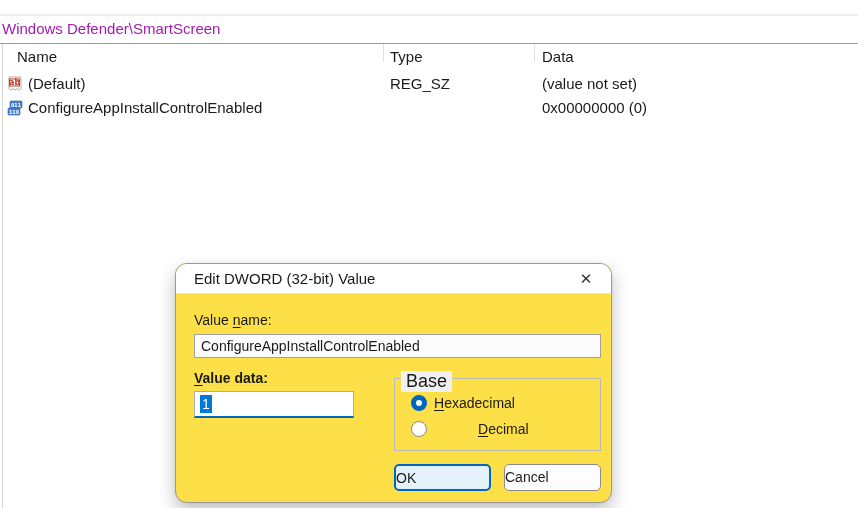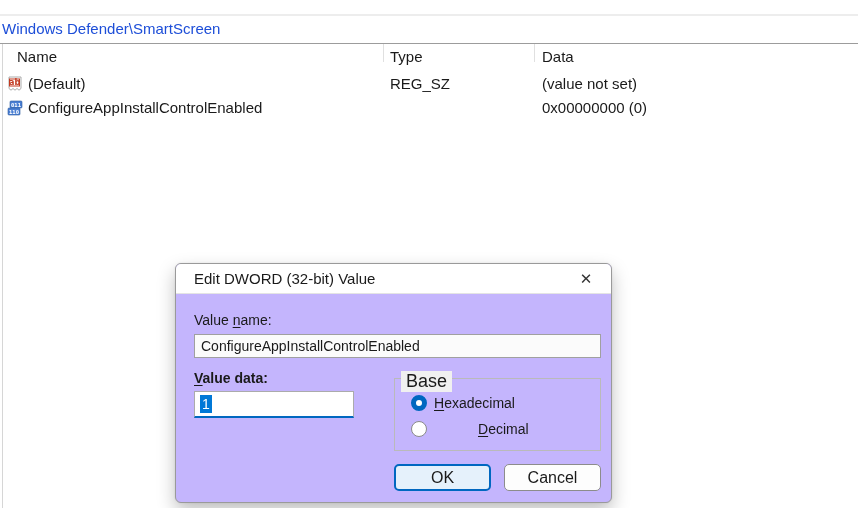--- a/index.html
+++ b/index.html
@@ -1,37 +1,37 @@
 <!DOCTYPE html>
 <html><head>
 <meta charset="utf-8">
 <style>
   * { margin: 0; padding: 0; box-sizing: border-box; }
   html, body { width: 858px; height: 508px; background: #ffffff; overflow: hidden; }
   body { font-family: "Liberation Sans", "DejaVu Sans", sans-serif; color: #1a1a1a; position: relative; }
 
   
   .toolbar-divider { position: absolute; left: 0; top: 14; top: 14px; width: 858px; height: 2px; background: #ededed; }
-  .address-text { position: absolute; left: 2px; top: 20px; font-size: 15px; color: #1d4ed8; white-space: nowrap; }
+  .address-text { position: absolute; left: 2px; top: 20px; font-size: 15px; color: #a21caf; white-space: nowrap; }
 
   
   .list-top-border { position: absolute; left: 0; top: 43px; width: 858px; height: 1px; background: #9c9c9c; }
   .list-left-border { position: absolute; left: 2px; top: 44px; width: 1px; height: 464px; background: #d6d6d6; }
   .col-header { position: absolute; top: 47px; height: 20px; font-size: 15px; line-height: 20px; color: #1a1a1a; cursor: default; }
   .col-sep { position: absolute; top: 44px; width: 1px; height: 18px; background: #e0e0e0; }
   .reg-row { position: absolute; left: 3px; width: 855px; height: 24px; }
   .reg-icon { position: absolute; left: 4px; top: 4px; width: 16px; height: 16px; }
   .cell { position: absolute; top: 0; height: 24px; line-height: 24px; font-size: 15px; white-space: nowrap; }
   .cell-name { left: 25px; }
   .cell-type { left: 387px; }
   .cell-data { left: 539px; }
 
   
   .dialog { position: absolute; left: 175px; top: 263px; width: 437px; height: 240px;
-            background: #c4b5fd; border: 1px solid #9a9a9a; border-radius: 6px;
+            background: #fde047; border: 1px solid #9a9a9a; border-radius: 12px;
             box-shadow: 0 8px 18px rgba(0,0,0,0.25), 0 0 2px rgba(0,0,0,0.10); overflow: hidden; }
   .dialog-titlebar { position: absolute; left: 0; top: 0; width: 100%; height: 30px; background: #ffffff; border-bottom: 1px solid #e4e4e4; }
   .dialog-title { position: absolute; left: 18px; top: 0; line-height: 30px; font-size: 15px; color: #1a1a1a; white-space: nowrap; }
   .dialog-close { position: absolute; right: 6px; top: 0; width: 38px; height: 30px; text-align: center; line-height: 30px; font-size: 15px; color: #333; cursor: default; }
 
   .dlg-label { position: absolute; font-size: 14px; color: #1a1a1a; white-space: nowrap; }
   .u { text-decoration: underline; text-underline-offset: 2px; }
 
   .value-name-field { position: absolute; left: 18px; top: 70px; width: 407px; height: 24px;
                       background: #fbfbfb; border: 1px solid #a0a0a0; font-size: 14px; line-height: 22px;
@@ -44,21 +44,21 @@
 
   .base-group { position: absolute; left: 218px; top: 114px; width: 207px; height: 73px; border: 1px solid #bababa; }
   .base-group-label { position: absolute; left: 225px; top: 107px; background: #f0f0f0; padding: 0 5px; font-size: 18px; }
 
   .radio { position: absolute; width: 16px; height: 16px; border-radius: 50%; background: #ffffff; }
   .radio.checked { border: 5px solid #0067c0; }
   .radio.unchecked { border: 1px solid #8a8a8a; }
   .radio-label { position: absolute; font-size: 14px; line-height: 17px; white-space: nowrap; }
 
   .btn { position: absolute; top: 200px; width: 97px; height: 27px; border-radius: 5px;
-         font-size: 16px; text-align: center; line-height: 24px; color: #1a1a1a; cursor: default; }
+         font-size: 14px; text-align: left; line-height: 24px; color: #1a1a1a; cursor: default; }
   .btn-ok { left: 218px; background: #e5f1fb; border: 2px solid #0067c0; }
   .btn-cancel { left: 328px; background: #fdfdfd; border: 1px solid #8c8c8c; line-height: 25px; }
 </style>
 </head>
 <body>
 
 <div class="toolbar-divider"></div>
 <div class="address-text">Windows Defender\SmartScreen</div>
 
 <div class="list-top-border"></div>

